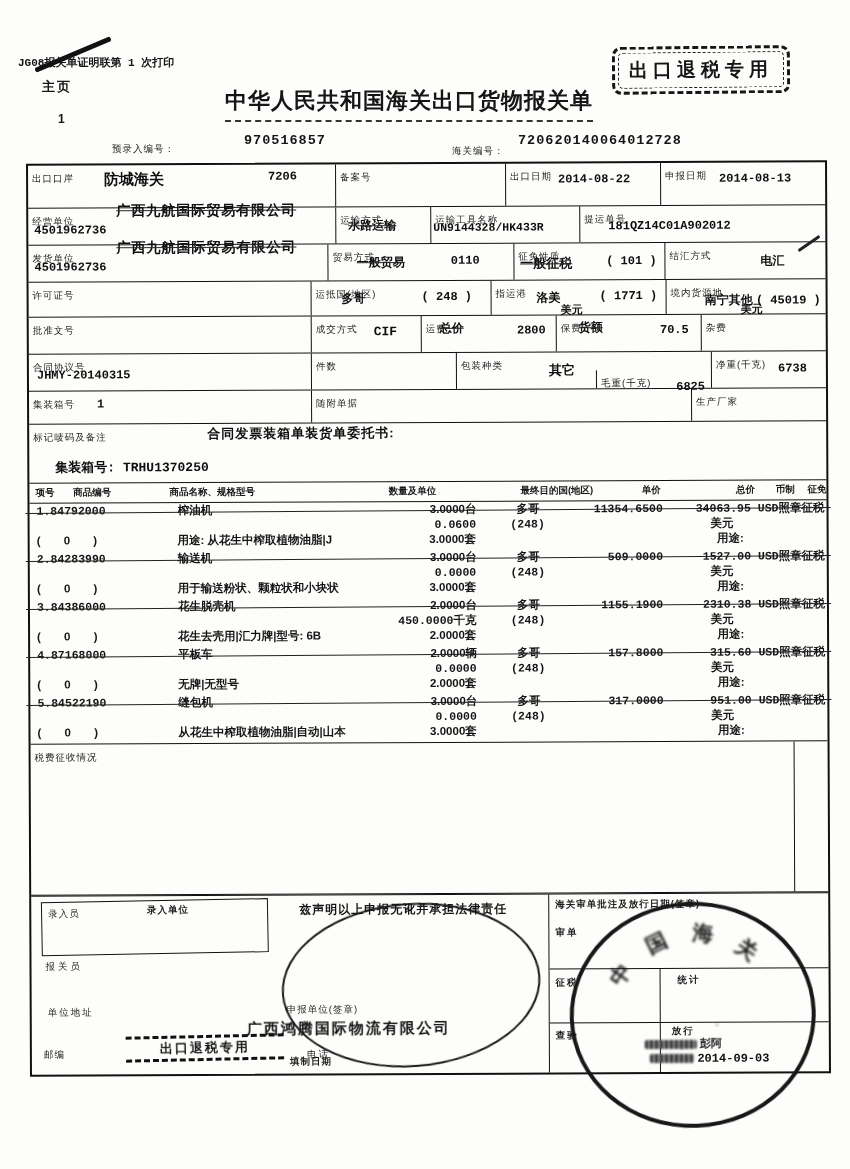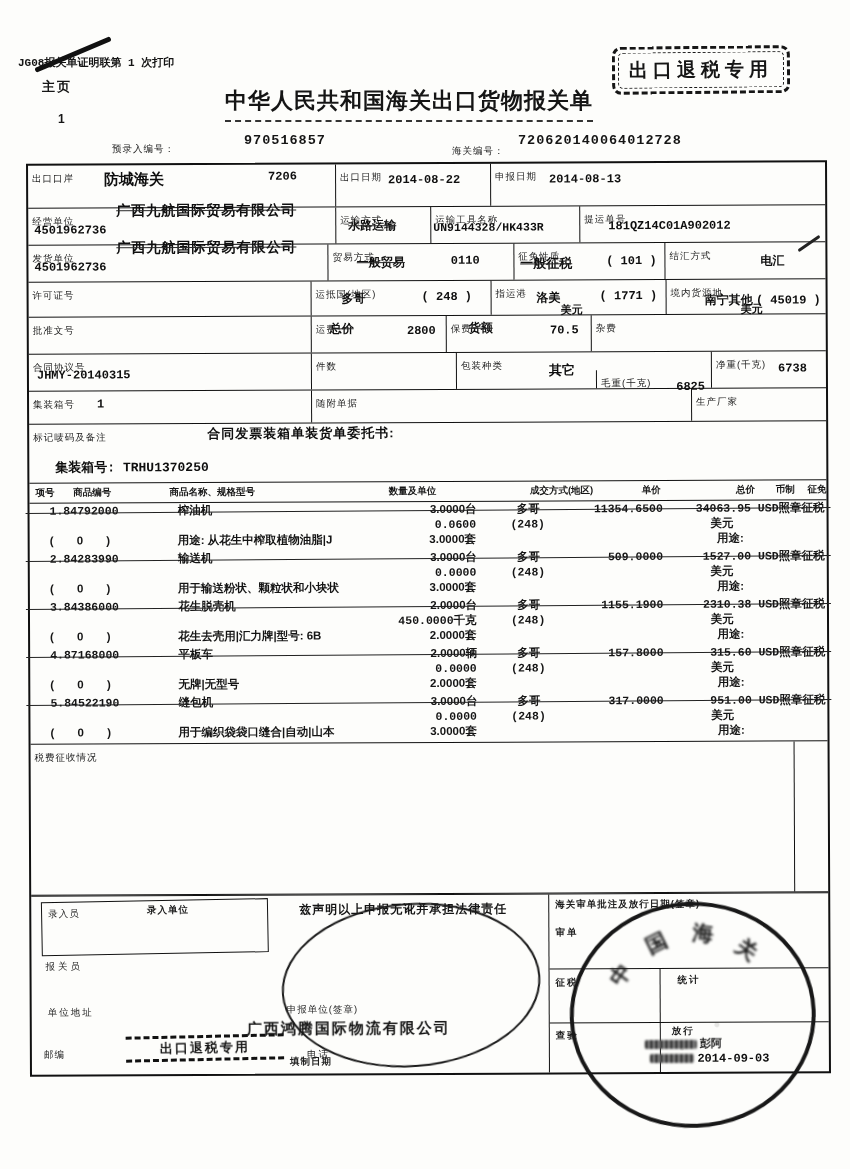--- a/index.html
+++ b/index.html
@@ -25,21 +25,21 @@
   .row{display:flex;border-bottom:1.5px solid #111;position:relative;}
   .row:last-child{border-bottom:none;}
   .cell{position:relative;border-left:1.5px solid #111;box-sizing:border-box;padding:2px 4px;overflow:visible;}
   .cell:first-child{border-left:none;}
   .num{font-family:"Liberation Mono","DejaVu Sans Mono",monospace;}
   
   .ih{display:flex;font-size:9.5px;font-weight:bold;border-bottom:1.5px solid #111;padding:3px 0;}
   .ih span{display:inline-block;}
   .item{position:relative;font-size:11.5px;}
   .iline{display:flex;line-height:15px;}
-  .c-code{width:151px;padding-left:20px;box-sizing:border-box;}
+  .c-code{width:151px;padding-left:7px;box-sizing:border-box;}
   .c-name{width:175px;box-sizing:border-box;white-space:nowrap;}
   .c-qty{width:140px;text-align:right;padding-right:10px;box-sizing:border-box;}
   .c-dest{width:85px;text-align:center;box-sizing:border-box;}
   .c-price{width:95px;text-align:right;box-sizing:border-box;}
   .c-total{width:167px;text-align:right;padding-right:2px;box-sizing:border-box;white-space:nowrap;}
   .item .l1{font-weight:bold;position:relative;}
   .item .l1::after{content:"";position:absolute;left:-4px;right:-4px;top:8px;border-top:1.2px solid #222;transform:rotate(-0.18deg);}
   .item .l2,.item .l3{font-weight:bold;}
   .vline-right{position:absolute;right:33px;top:0;bottom:0;border-right:1.5px solid #111;}
   
@@ -84,20 +84,23 @@
   </div>
 
   <div id="form">
 
     <div class="row" style="height:42px;">
       <div class="cell" style="width:307px;">
         <span class="lbl">出口口岸</span>
         <span class="val" style="position:absolute;left:76px;top:5px;font-size:15px;">防城海关</span>
         <span class="val num" style="position:absolute;left:240px;top:5px;">7206</span>
       </div>
+      <div class="cell" style="width:170px;">
+        <span class="lbl">备案号</span>
+      </div>
       <div class="cell" style="width:155px;">
         <span class="lbl">出口日期</span>
         <span class="val num" style="position:absolute;left:52px;top:9px;">2014-08-22</span>
       </div>
       <div class="cell" style="width:165px;">
         <span class="lbl">申报日期</span>
         <span class="val num" style="position:absolute;left:58px;top:9px;">2014-08-13</span>
       </div>
     </div>
 
@@ -162,20 +165,24 @@
         <span class="val" style="position:absolute;left:38px;top:12px;white-space:nowrap;"><span>南宁其他</span> <span class="num">( 45019 )</span></span>
       </div>
       <span class="val" style="position:absolute;left:532px;top:22px;font-size:11px;z-index:3;">美元</span>
       <span class="val" style="position:absolute;left:712px;top:22px;font-size:11px;z-index:3;">美元</span>
     </div>
 
     <div class="row" style="height:36px;">
       <div class="cell" style="width:282px;">
         <span class="lbl">批准文号</span>
       </div>
+      <div class="cell" style="width:110px;">
+        <span class="lbl">成交方式</span>
+        <span class="val num" style="position:absolute;left:62px;top:8px;font-size:13px;">CIF</span>
+      </div>
       <div class="cell" style="width:135px;">
         <span class="lbl">运费</span>
         <span class="val strike" style="position:absolute;left:18px;top:4px;">总价</span>
         <span class="val num" style="position:absolute;right:10px;top:8px;">2800</span>
       </div>
       <div class="cell" style="width:145px;">
         <span class="lbl">保费</span>
         <span class="val strike" style="position:absolute;left:22px;top:4px;">货额</span>
         <span class="val num" style="position:absolute;right:12px;top:8px;">70.5</span>
       </div>
@@ -225,21 +232,21 @@
         <span class="val" style="position:absolute;left:178px;top:1px;font-size:13px;letter-spacing:1px;">合同发票装箱单装货单委托书:</span>
         <span class="val num" style="position:absolute;left:26px;top:34px;font-size:13px;">集装箱号: TRHU1370250</span>
       </div>
     </div>
 
     <div class="ih">
       <span style="width:38px;padding-left:6px;">项号</span>
       <span style="width:97px;">商品编号</span>
       <span style="width:175px;">商品名称、规格型号</span>
       <span style="width:140px;text-align:center;">数量及单位</span>
-      <span style="width:112px;text-align:right;">成交方式(地区)</span>
+      <span style="width:112px;text-align:right;">最终目的国(地区)</span>
       <span style="width:68px;text-align:right;">单价</span>
       <span style="width:95px;text-align:right;">总价</span>
       <span style="width:40px;text-align:right;">币制</span>
       <span style="width:32px;text-align:right;">征免</span>
     </div>
 
     <div class="item" style="height:48px;">
       <div class="iline l1">
         <span class="c-code num">1.84792000</span>
         <span class="c-name">榨油机</span>
@@ -359,21 +366,21 @@
       <div class="iline l2">
         <span class="c-code"></span>
           <span class="c-name"></span>
         <span class="c-qty num">0.0000</span>
         <span class="c-dest num">(248)</span>
         <span class="c-price"></span>
         <span class="c-total" style="text-align:center;padding-right:45px;">美元</span>
       </div>
       <div class="iline l3">
         <span class="c-code" style="word-spacing:20px;">(  0  )</span>
-        <span class="c-name">用于编织袋袋口缝合|自动|山本</span>
+        <span class="c-name">从花生中榨取植物油脂|自动|山本</span>
         <span class="c-qty">3.0000套</span>
         <span class="c-dest"></span>
           <span class="c-price"></span>
         <span class="c-total" style="text-align:left;padding-left:55px;">用途:</span>
       </div>
     </div>
 
     <div class="row" style="height:150px;border-top:1.5px solid #111;">
       <div class="cell" style="width:797px;">
         <span class="lbl">税费征收情况</span>

